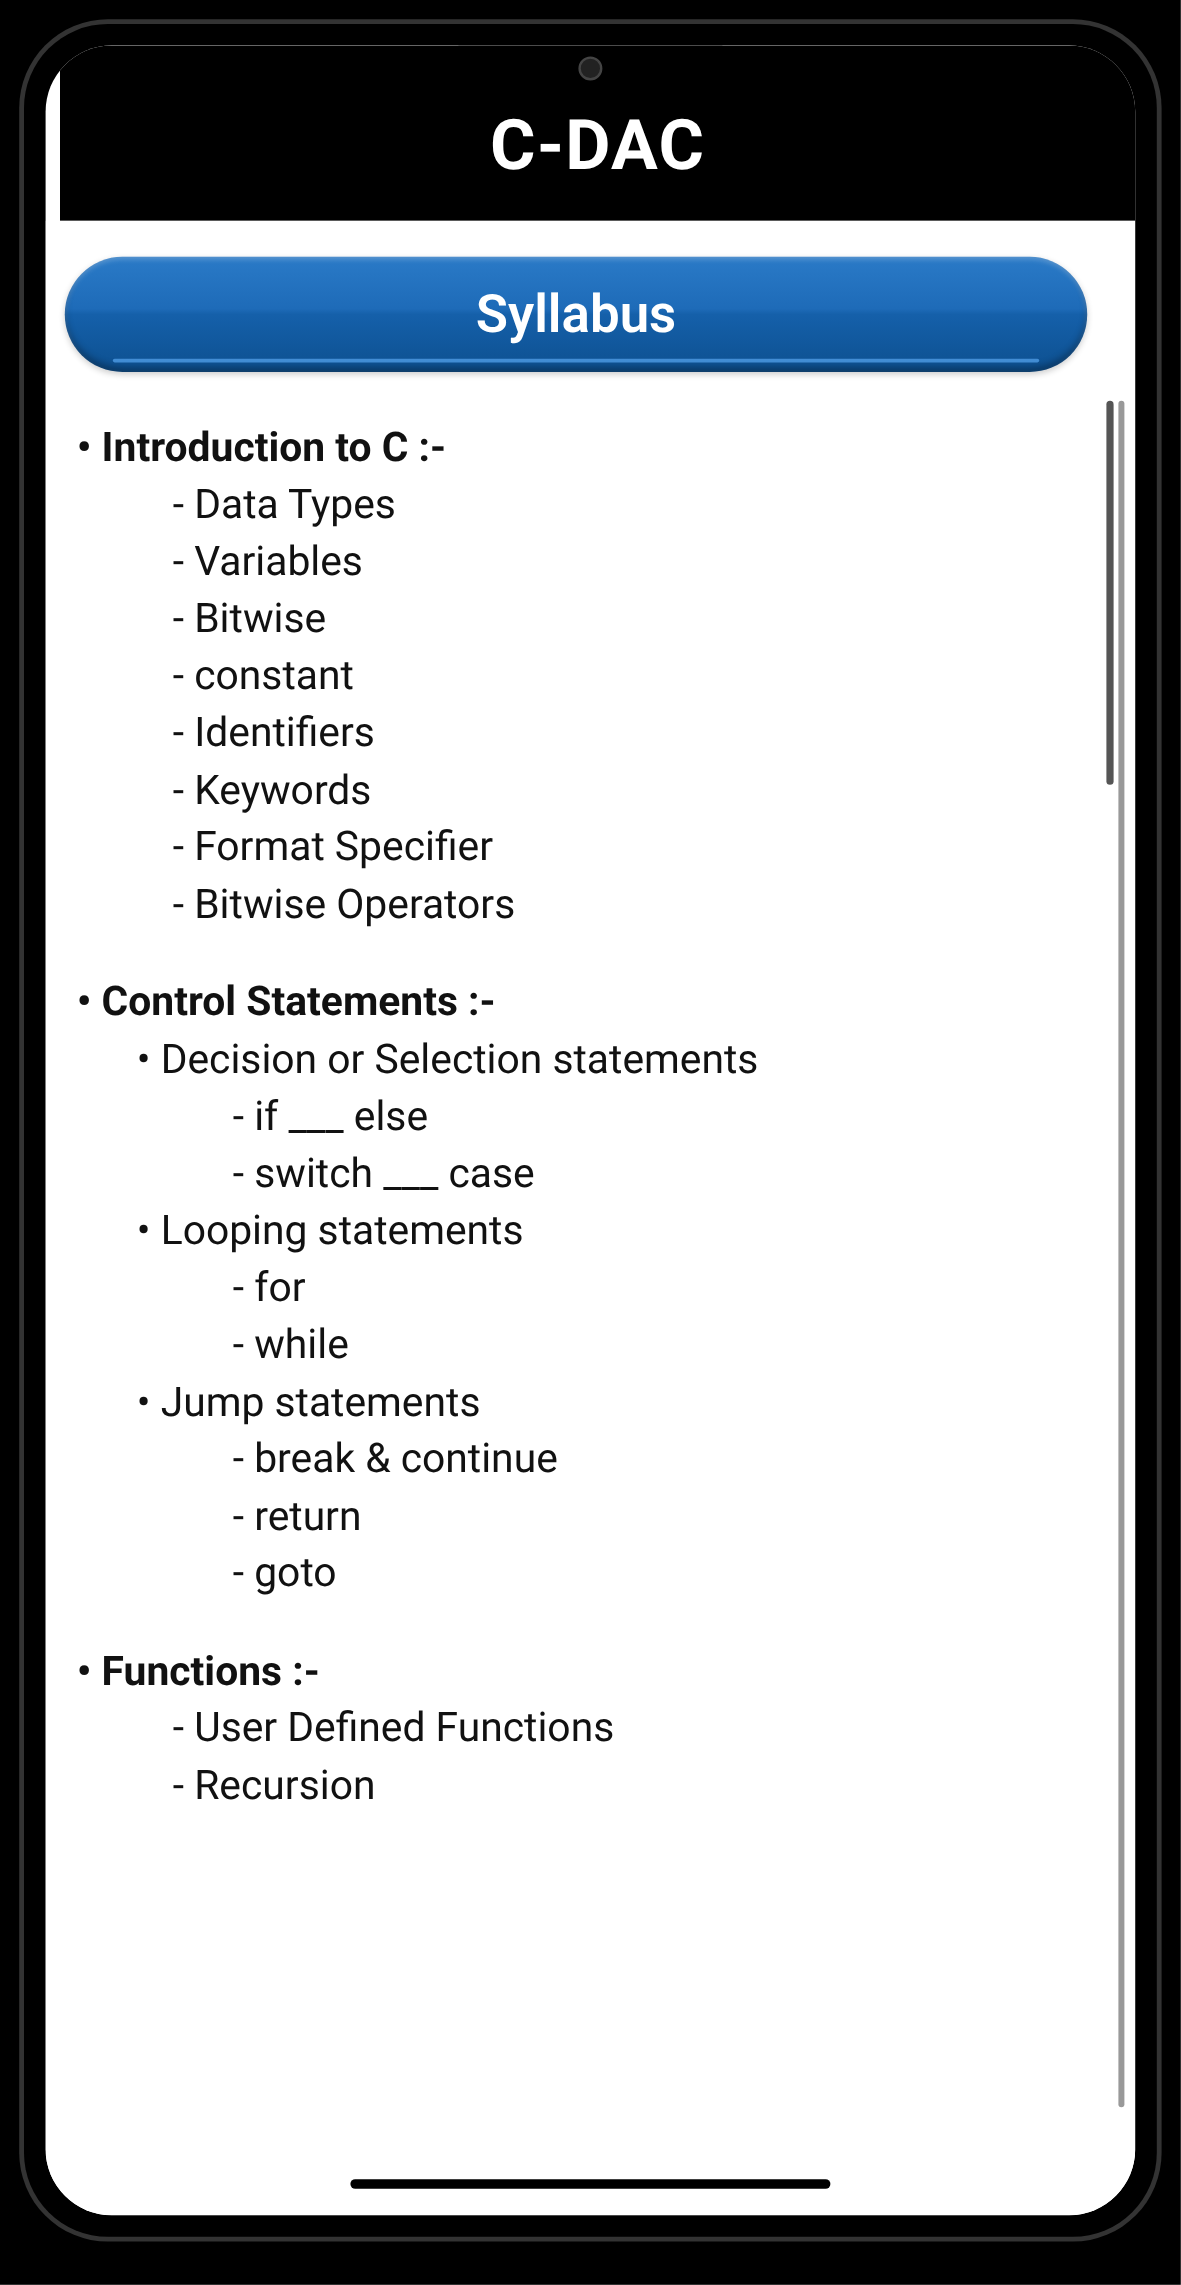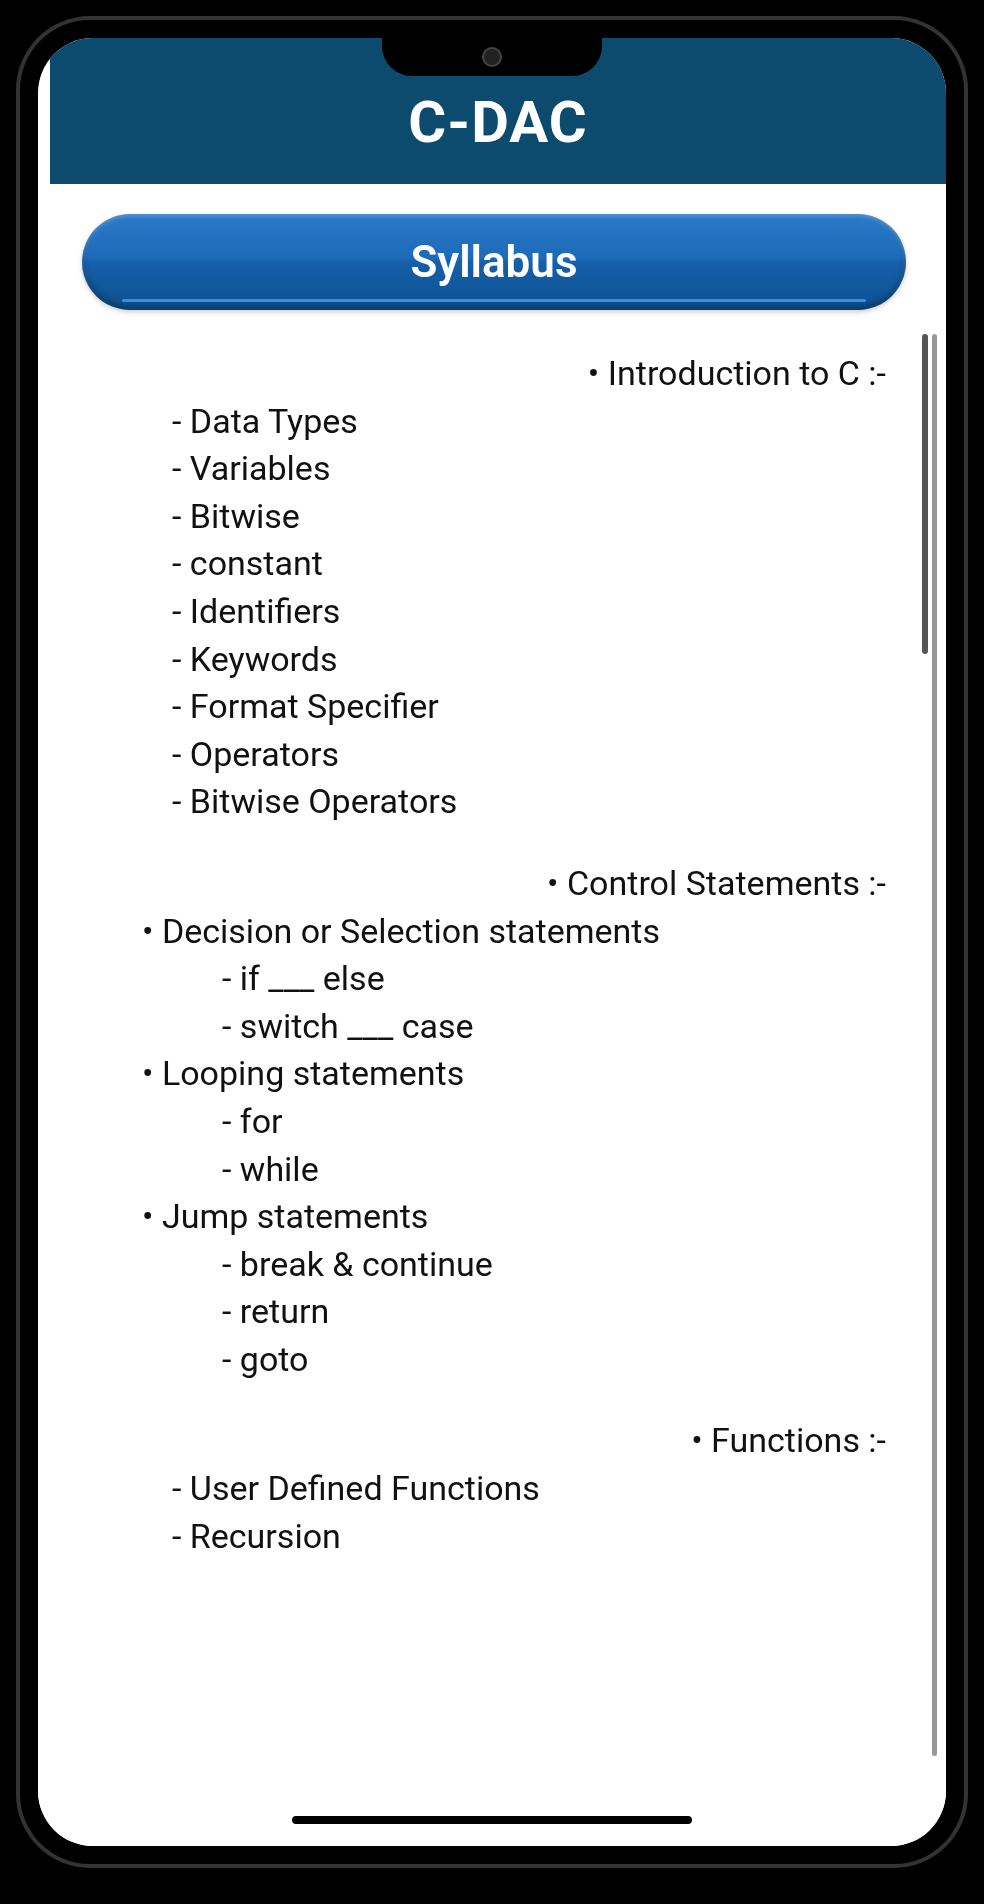--- a/index.html
+++ b/index.html
@@ -50,33 +50,33 @@
       align-items: center;
     }
     .camera {
       width: 20px;
       height: 20px;
       background: #222;
       border-radius: 50%;
       border: 2px solid #444;
     }
     .header {
-      background: #0c4a6e;
+      background: #000000;
       color: #fff;
       padding: 50px 20px 28px;
       text-align: center;
       font-size: 58px;
       font-weight: 700;
       letter-spacing: 1px;
       margin-left: 12px;
     }
     .content-area {
       flex: 1;
       background: #fff;
-      padding: 30px 40px 20px 44px;
+      padding: 30px 40px 20px 16px;
       position: relative;
       display: flex;
       flex-direction: column;
     }
     .syllabus-button {
       background: linear-gradient(to bottom, #2a7ac7 0%, #1e6bb8 45%, #1560aa 50%, #0d5090 100%);
       color: #fff;
       font-size: 44px;
       font-weight: 600;
       text-align: center;
@@ -103,22 +103,21 @@
       line-height: 1.4;
       color: #111;
       padding-left: 10px;
       padding-right: 20px;
       overflow-y: auto;
     }
     .section {
       margin-bottom: 34px;
     }
     .section-title {
-      font-weight: 400;
-      text-align: right;
+      font-weight: 700;
     }
     .sub-list {
       padding-left: 80px;
     }
     .sub-item {
       font-weight: 400;
     }
     .sub-section {
       padding-left: 50px;
     }
@@ -177,21 +176,20 @@
         <div class="section">
           <div class="section-title">• Introduction to C :-</div>
           <div class="sub-list">
             <div class="sub-item">- Data Types</div>
             <div class="sub-item">- Variables</div>
             <div class="sub-item">- Bitwise</div>
             <div class="sub-item">- constant</div>
             <div class="sub-item">- Identifiers</div>
             <div class="sub-item">- Keywords</div>
             <div class="sub-item">- Format Specifier</div>
-            <div class="sub-item">- Operators</div>
             <div class="sub-item">- Bitwise Operators</div>
           </div>
         </div>
 
         <div class="section">
           <div class="section-title">• Control Statements :-</div>
           <div class="sub-section">
             <div class="sub-section-title">• Decision or Selection statements</div>
             <div class="sub-sub-list">
               <div class="sub-item">- if ___ else</div>

